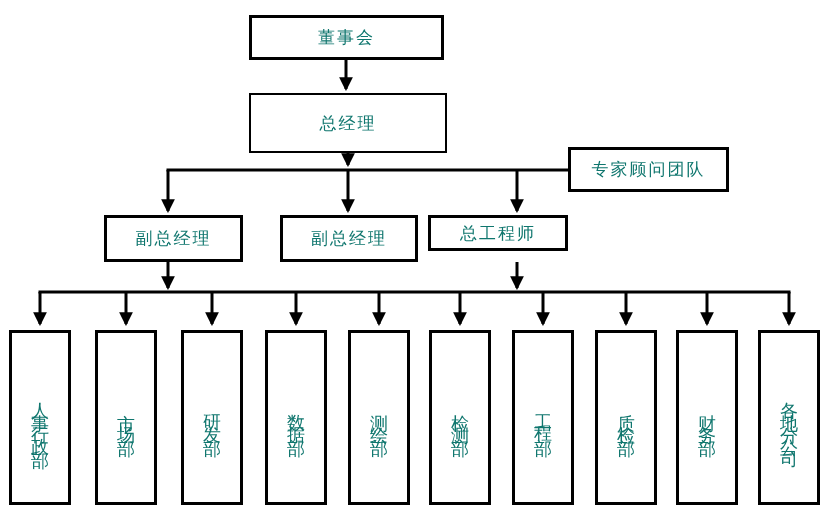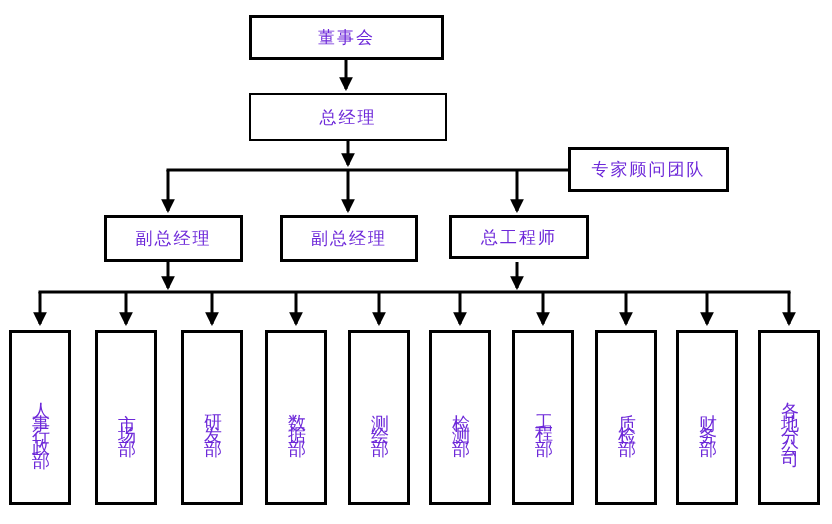--- a/index.html
+++ b/index.html
@@ -5,22 +5,22 @@
   html, body {
     margin: 0;
     padding: 0;
     background: #ffffff;
   }
   #stage {
     position: relative;
     width: 832px;
     height: 524px;
     background: #ffffff;
-    font-family: Liberation Mono, monospace;
-    color: #6d28d9;
+    font-family: Liberation Sans, sans-serif;
+    color: #0f766e;
     overflow: hidden;
   }
   #connectors {
     position: absolute;
     left: 0;
     top: 0;
     width: 832px;
     height: 524px;
     z-index: 1;
   }
@@ -41,25 +41,25 @@
   }
   .node.v span {
     writing-mode: vertical-rl;
     text-orientation: upright;
     font-size: 18px;
     letter-spacing: 12px;
     line-height: 1;
   }
   
   #n-board    { left: 249px; top: 15px;  width: 195px; height: 45px; }
-  #n-gm       { left: 249px; top: 93px;  width: 198px; height: 48px; border-width: 2px; }
+  #n-gm       { left: 249px; top: 93px;  width: 198px; height: 60px; border-width: 2px; }
   #n-advisory { left: 568px; top: 147px; width: 161px; height: 45px; }
   #n-deputy1  { left: 104px; top: 215px; width: 139px; height: 47px; }
   #n-deputy2  { left: 280px; top: 215px; width: 138px; height: 47px; }
-  #n-chief    { left: 449px; top: 215px; width: 140px; height: 44px; }
+  #n-chief    { left: 428px; top: 215px; width: 140px; height: 36px; }
   
   .dept { top: 330px; width: 62px; height: 175px; }
   #d0 { left: 9px;   }
   #d1 { left: 95px;  }
   #d2 { left: 181px; }
   #d3 { left: 265px; }
   #d4 { left: 348px; }
   #d5 { left: 429px; }
   #d6 { left: 512px; }
   #d7 { left: 595px; }

